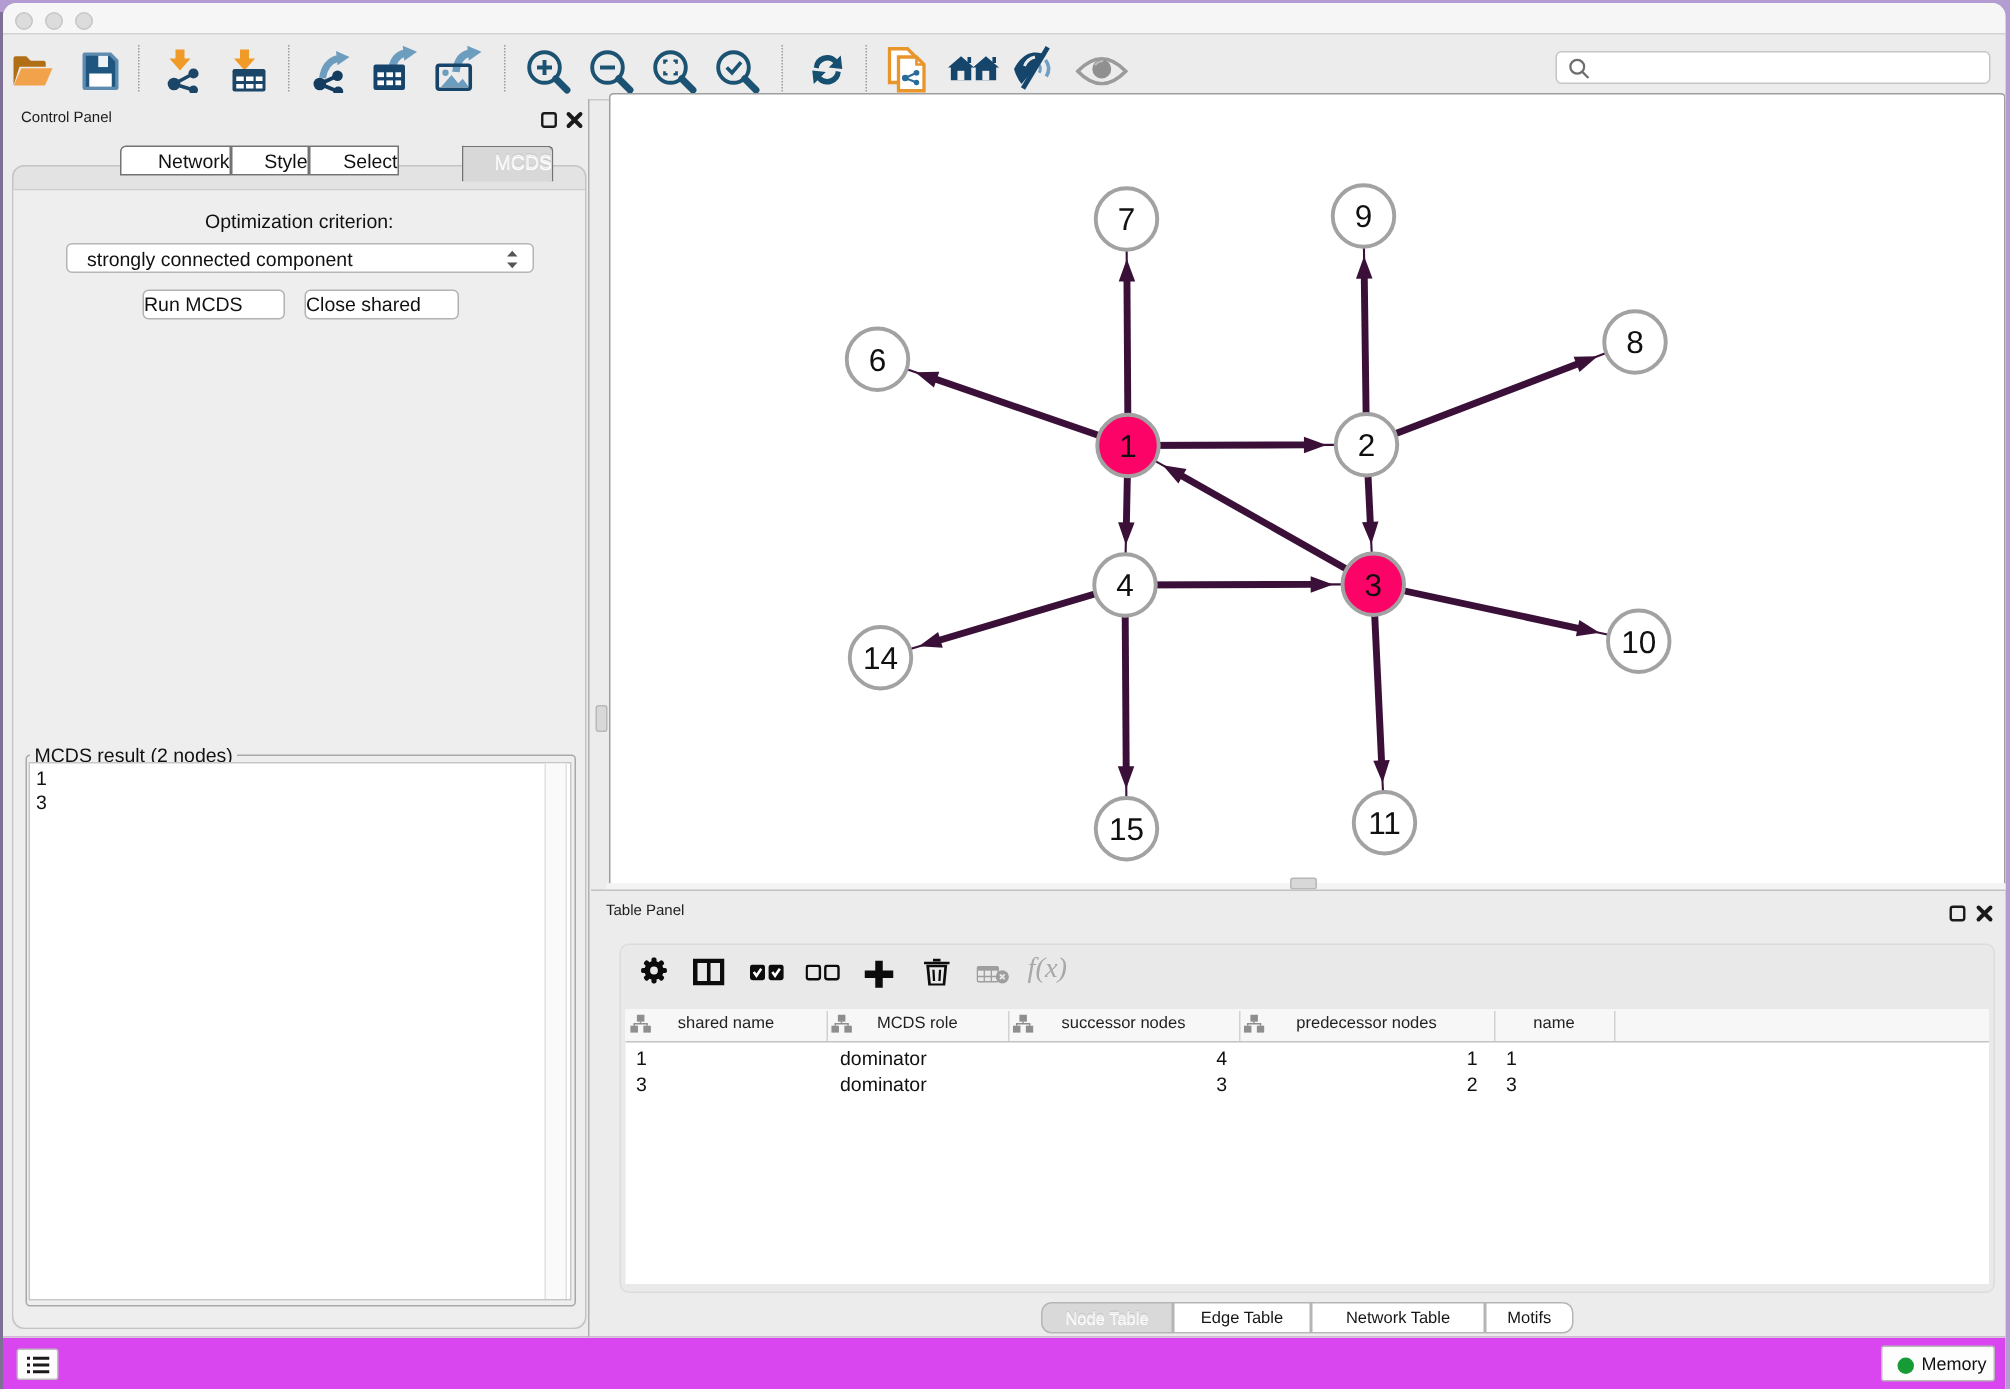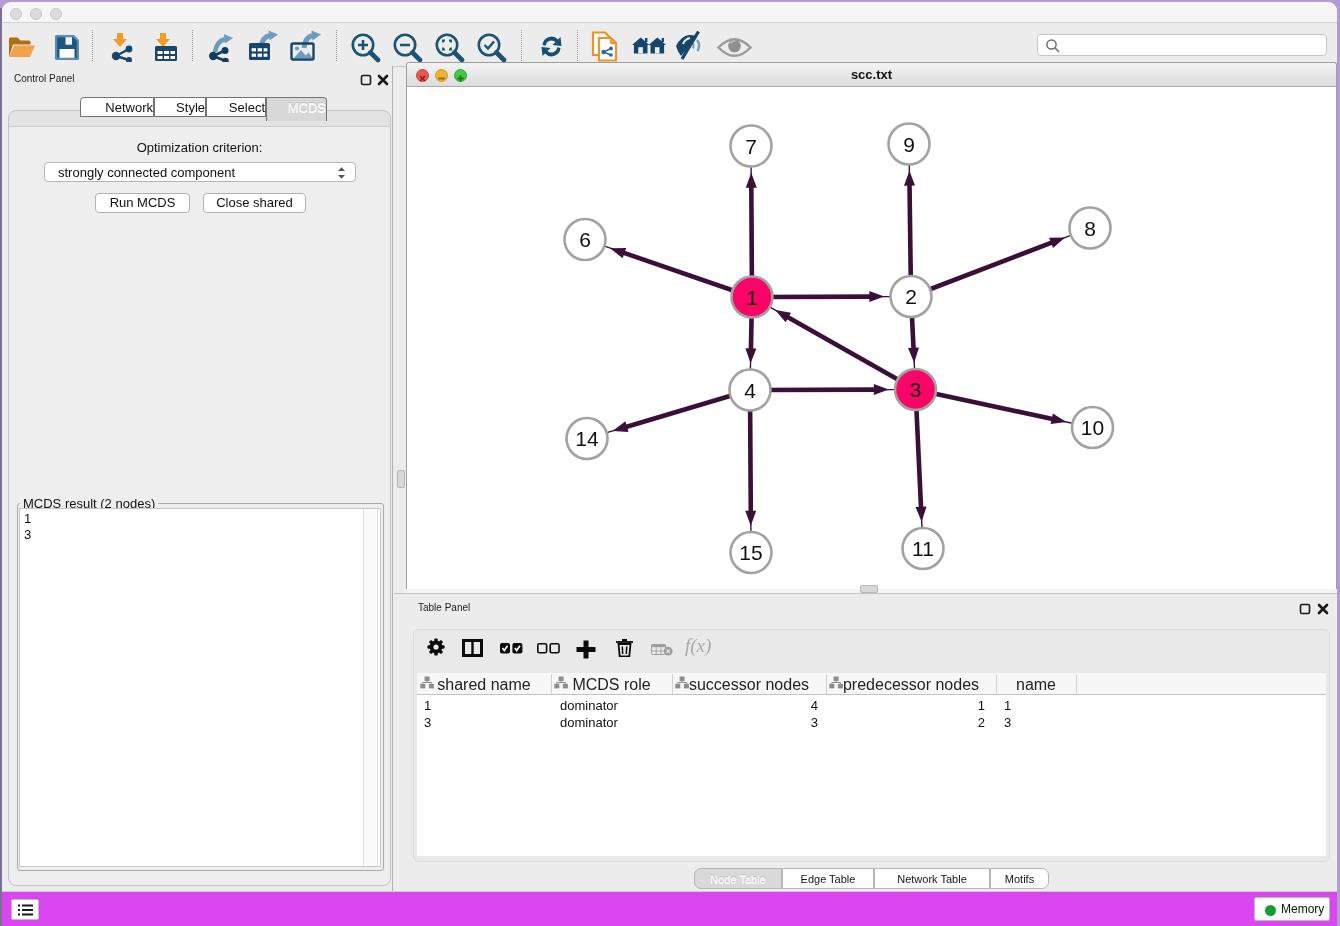--- a/index.html
+++ b/index.html
@@ -23,44 +23,44 @@
 #search { position:absolute; left:1035px; top:10px; width:290px; height:22px;
   background:#fff; border:1px solid #c6c6c6; border-radius:4px; }
 
 #cp { position:absolute; left:0; top:64px; width:391px; height:827px;
   background:#ececec; border-right:1px solid #b0b0b0; }
 .phead { font-size:10px; color:#1c1c1c; }
 .tab { position:absolute; top:31px; z-index:2; height:20px; background:#fff;
   border:1px solid #737373; font-size:13px; color:#111; text-align:right;
   line-height:19px; }
 .tabsel { background:#d8d8d8; color:#f3f3f3;
-  text-shadow:0 1px 0 #ffffff, 0 -1px 0 #c0c0c0; }
+  text-shadow:0 1px 0 #ffffff, 0 -1px 0 #c0c0c0;margin-left:42px; }
 #cpinner { position:absolute; left:6px; top:44px; width:383px; height:776px;
   background:#e3e3e3; border:1px solid #c4c4c4; border-radius:8px; }
 #cpcontent { position:absolute; left:0px; top:15px; width:381px; height:759px;
   background:#eee; border-top:1px solid #cdcdcd; border-radius:0 0 8px 8px; }
 .btn { position:absolute; background:#fff; border:1px solid #b2b2b2;
-  border-radius:4px; font-size:13px; color:#111; text-align:center;
+  border-radius:4px; font-size:13px; color:#111; 
   height:20px; line-height:18px; }
 
 #netwin { position:absolute; left:404px; top:60px; width:931px; height:527px;
   border:1px solid #9e9e9e; border-bottom:none; background:#fff;
   border-radius:3px 3px 0 0; }
 #nettitle { position:absolute; left:0; top:0; width:100%; height:24px;
   background:linear-gradient(#f3f3f3,#dcdcdc); border-bottom:1px solid #ababab;
   border-radius:3px 3px 0 0; }
 .mb { position:absolute; top:6px; width:13px; height:13px; border-radius:50%; }
 
 #tp { position:absolute; left:392px; top:591px; width:943px; height:300px;
   background:#ececec; border-top:1px solid #c2c2c2; }
 
 #status { position:absolute; left:0; top:889px; width:100%; height:35px;
   background:#d946ef; border-top:1px solid #cdcdcd; }
 .icn { position:absolute; }
-.hdt { top:82px; text-align:center; font-size:16px; color:#222; }
+.hdt { top:82px; text-align:center; font-size:11px; color:#222; }
 .hico { top:82px; width:14px; height:14px; }
 .rowt { font-size:13px; color:#111; }
 .btab { position:absolute; top:274px; height:21px; background:#fff;
   border:1px solid #b5b5b5; font-size:11px; color:#151515; text-align:center;
   line-height:20px; }
 .btabsel { background:#d9d9d9; color:#f2f2f2;
   text-shadow:0 1px 0 #ffffff, 0 -1px 0 #bdbdbd; }
 </style>
 </head>
 <body>
@@ -246,32 +246,20 @@
         <div class="abs" style="left:11px;top:369px;background:#eee;padding:0 3px;font-size:13px;color:#111;">MCDS result (2 nodes)</div>
         <div class="abs" style="left:10px;top:381px;width:362px;height:359px;background:#fff;border:1px solid #c6c6c6;">
           <div class="abs" style="left:4px;top:2px;font-size:13px;color:#111;line-height:16px;">1<br>3</div>
           <div class="abs" style="right:2px;top:0;width:15px;height:100%;background:#fafafa;border-left:1px solid #e0e0e0;border-right:1px solid #e0e0e0;"></div>
         </div>
       </div>
     </div>
   </div>
   <div class="abs" style="left:395px;top:468px;width:8px;height:18px;background:#d8d8d8;border:1px solid #b8b8b8;border-radius:2px;"></div>
   <div id="netwin">
-    <div id="nettitle">
-      <div class="mb" style="left:9px;background:#ea5850;border:1px solid #c64540;"><svg width="11" height="11" viewBox="0 0 11 11">
-            <path d="M3,3 L8,8 M8,3 L3,8" stroke="#8f1f1c" stroke-width="1.6"></path>
-          </svg></div>
-      <div class="mb" style="left:28px;background:#f0b32c;border:1px solid #d29a27;"><svg width="11" height="11" viewBox="0 0 11 11">
-            <line x1="2.2" y1="5.5" x2="8.8" y2="5.5" stroke="#9a6d14" stroke-width="1.8"></line>
-          </svg></div>
-      <div class="mb" style="left:47px;background:#46c646;border:1px solid #35a535;"><svg width="11" height="11" viewBox="0 0 11 11">
-            <path d="M2.2,5.5 L8.8,5.5 M5.5,2.2 L5.5,8.8" stroke="#1d7a1d" stroke-width="1.8"></path>
-          </svg></div>
-      <div class="abs" style="left:0;top:4px;width:100%;text-align:center;font-size:13px;font-weight:bold;color:#111;">scc.txt</div>
-    </div>
     <svg class="abs" style="left:0px;top:25px;" width="929" height="500" viewBox="0 0 929 500">
       <g stroke="#3a1038" fill="#3a1038">
         <line x1="345.0" y1="209.0" x2="344.1" y2="78.7" stroke-width="1.4"></line>
         <line x1="345.0" y1="209.0" x2="344.3" y2="97.7" stroke-width="4.6"></line>
         <polygon points="344.2,84.7 349.8,99.7 338.8,99.7" stroke="none"></polygon>
         <line x1="345.0" y1="209.0" x2="197.6" y2="158.2" stroke-width="1.4"></line>
         <line x1="345.0" y1="209.0" x2="215.5" y2="164.4" stroke-width="4.6"></line>
         <polygon points="203.2,160.2 219.2,159.9 215.6,170.3" stroke="none"></polygon>
         <line x1="345.0" y1="209.0" x2="483.3" y2="208.6" stroke-width="1.4"></line>
         <line x1="345.0" y1="209.0" x2="464.3" y2="208.6" stroke-width="4.6"></line>
@@ -333,21 +321,21 @@
         <text x="180" y="358">14</text>
         <text x="685.5" y="347">10</text>
         <text x="344" y="472">15</text>
         <text x="516" y="468">11</text>
       </g>
     </svg>
   </div>
   <div class="abs" style="left:402px;top:587px;width:935px;height:4px;background:#f4f4f4;"></div>
   <div class="abs" style="left:858px;top:583px;width:18px;height:8px;background:#d8d8d8;border:1px solid #b8b8b8;border-radius:2px;"></div>
   <div id="tp">
-    <div class="phead abs" style="left:24px;top:8px;">Table Panel</div>
+    <div class="phead abs" style="left:10px;top:8px;">Table Panel</div>
     <svg class="abs" style="left:905px;top:9px;" width="12" height="12" viewBox="0 0 12 12">
       <rect x="1.5" y="1.5" width="9" height="9" rx="1.5" fill="none" stroke="#1a1a1a" stroke-width="1.6"></rect>
     </svg>
     <svg class="abs" style="left:923px;top:9px;" width="12" height="12" viewBox="0 0 12 12">
       <path d="M2,2 L10,10 M10,2 L2,10" stroke="#1a1a1a" stroke-width="2.6" stroke-linecap="round"></path>
     </svg>
     <div class="abs" style="left:19px;top:35px;width:917px;height:233px;background:#e9e9e9;border:1px solid #dcdcdc;border-radius:6px;"></div>
 
     <svg class="abs" style="left:33px;top:44px;" width="18" height="18" viewBox="0 0 18 18">
       <g fill="#0c0c0c">

